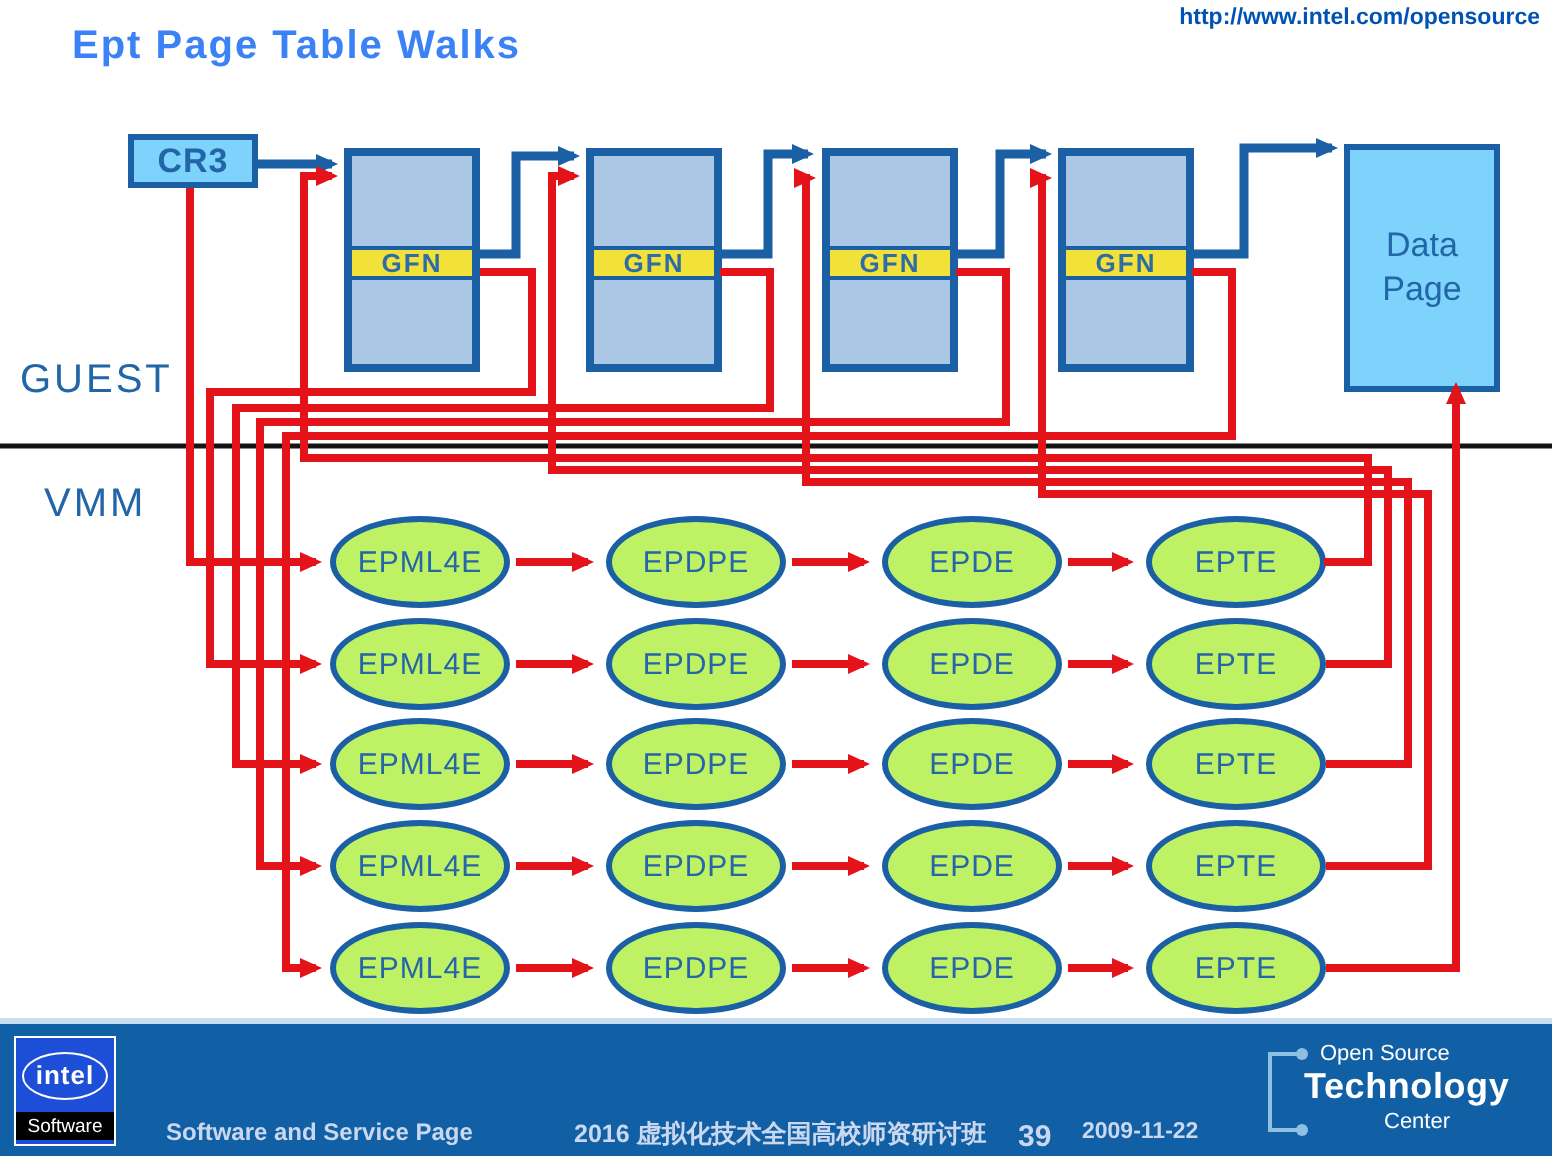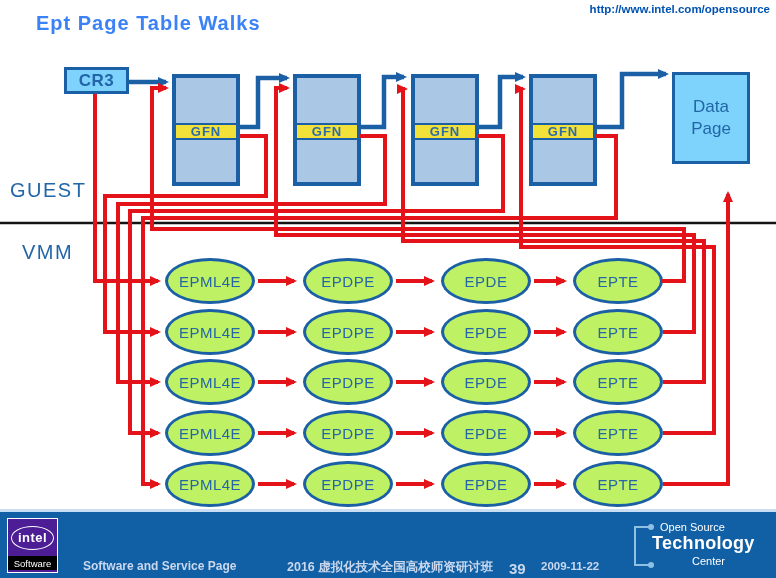--- a/index.html
+++ b/index.html
@@ -8,38 +8,38 @@
   .title{position:absolute;left:36px;top:12px;font-size:20px;font-weight:bold;
          color:#3b82f6;letter-spacing:1px;}
   .url{position:absolute;right:6px;top:3px;font-size:11.5px;font-weight:bold;color:#0052b4;cursor:pointer;}
   #wires{position:absolute;left:0;top:0;z-index:3;pointer-events:none;}
   .red{stroke:#e41319;stroke-width:4;fill:none;}
   .blue{stroke:#1b5fa5;stroke-width:4.5;fill:none;}
   .sep{stroke:#141414;stroke-width:2.5;}
   .bluebox{position:absolute;box-sizing:border-box;background:#7dd3fc;border:3.5px solid #1b5fa5;
            color:#2366a8;display:flex;align-items:center;justify-content:center;z-index:2;}
   .cr3{left:64px;top:67px;width:65px;height:27px;font-size:17px;font-weight:bold;letter-spacing:.5px;}
-  .datapage{left:672px;top:72px;width:78px;height:92px;font-size:17px;text-align:center;
+  .datapage{left:672px;top:72px;width:78px;height:124px;font-size:17px;text-align:center;
             line-height:22px;padding:0 8px;}
   .ptable{position:absolute;box-sizing:border-box;top:74px;width:68px;height:112px;
           background:#aac7e5;border:4px solid #1b5fa5;z-index:2;}
   .gfn{position:absolute;left:0;right:0;top:45px;height:13px;background:#f2e138;
        border-top:2.5px solid #1b5fa5;border-bottom:2.5px solid #1b5fa5;
        color:#2e6ca8;font-size:13px;line-height:13px;font-weight:bold;text-align:center;letter-spacing:1px;}
   .enode{position:absolute;box-sizing:border-box;width:90px;height:46px;background:#bef264;
          border:3.5px solid #1b5fa5;border-radius:50%;color:#2565a8;font-size:15px;
          display:flex;align-items:center;justify-content:center;letter-spacing:.5px;z-index:2;}
   .zonelabel{position:absolute;color:#2366a8;font-size:20px;letter-spacing:1.5px;z-index:2;}
   .guest{left:10px;top:179px;}
   .vmm{left:22px;top:241px;}
   
   .footer{position:absolute;left:0;right:0;top:509px;bottom:0;background:#115fa4;
           border-top:3px solid #c9def2;box-sizing:border-box;z-index:4;}
   .intelbadge{position:absolute;left:7px;top:518px;width:51px;height:55px;border:1.5px solid #fff;
-              box-sizing:border-box;background:#4c1d95;z-index:5;}
+              box-sizing:border-box;background:#1d4ed8;z-index:5;}
   .intelbadge .logo{height:37px;display:flex;align-items:center;justify-content:center;}
   .intelbadge .oval{color:#fff;font-size:13px;font-weight:bold;border:1.5px solid #fff;
                     border-radius:50%;padding:3px 6px 4px 6px;letter-spacing:.5px;}
   .intelbadge .sw{height:14px;background:#000;color:#fff;font-size:9.5px;
                   display:flex;align-items:center;justify-content:center;}
   .ftext{position:absolute;color:#c9d8ee;font-weight:bold;z-index:5;}
   .group{left:83px;top:559px;font-size:12px;}
   .event{left:287px;top:559px;font-size:12.5px;}
   .pagenum{left:509px;top:560px;font-size:15px;}
   .fdate{left:541px;top:560px;font-size:11.5px;}

